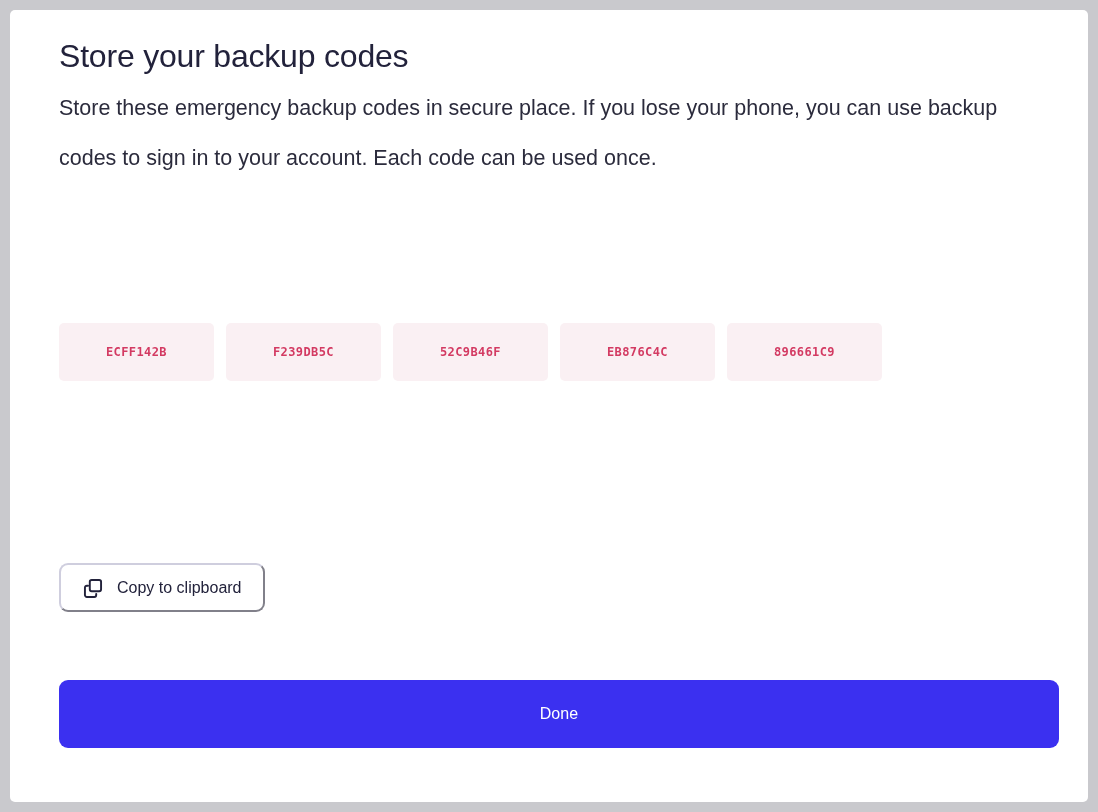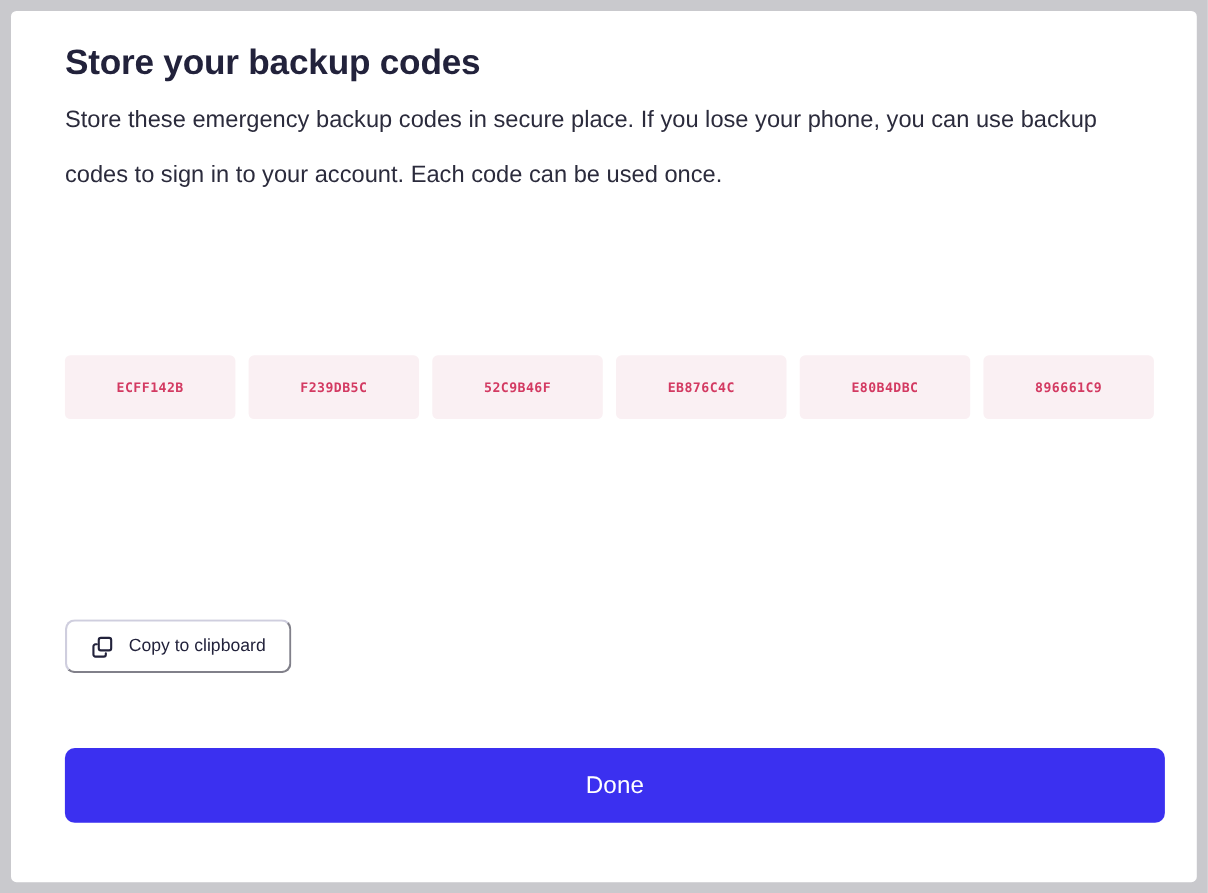--- a/index.html
+++ b/index.html
@@ -31,21 +31,21 @@
   .card-inner {
     position: absolute;
     left: 49px;
     top: 0;
     width: 999px;
   }
 
   
   .title {
     font-size: 32px;
-    font-weight: bold;
+    font-weight: normal;
     color: #22223b;
     letter-spacing: -0.2px;
     margin: 0;
     padding-top: 26px;
     line-height: 1.25;
   }
 
   .desc {
     font-size: 21.5px;
     color: #2b2b3c;
@@ -121,42 +121,41 @@
   .done-btn {
     position: absolute;
     left: 49px;
     top: 670px;
     width: 1000px;
     height: 68px;
     background: #3b30f0;
     color: #ffffff;
     border: none;
     border-radius: 9px;
-    font-size: 22px;
+    font-size: 16px;
     font-family: "Liberation Sans", sans-serif;
     cursor: pointer;
     letter-spacing: 0.1px;
   }
 </style>
 </head>
 <body>
 
 <div class="card">
 
   <div class="card-inner">
     <h1 class="title">Store your backup codes</h1>
     <p class="desc">Store these emergency backup codes in secure place. If you lose your phone, you can use backup codes to sign in to your account. Each code can be used once.</p>
   </div>
 
   <div class="codes">
     <div class="code-chip">ECFF142B</div>
     <div class="code-chip">F239DB5C</div>
     <div class="code-chip">52C9B46F</div>
     <div class="code-chip">EB876C4C</div>
-    <div class="code-chip">E80B4DBC</div>
 
     <div class="code-chip">896661C9</div>
   </div>
 
   <button class="copy-btn">
     <svg class="copy-icon" viewBox="0 0 24 24" fill="none">
       <rect x="8.5" y="3.2" width="12.3" height="12.3" rx="2.1" stroke="#22223b" stroke-width="2.1"></rect>
       <path d="M15.5 18.4v1.3a2.1 2.1 0 0 1-2.1 2.1H5.3a2.1 2.1 0 0 1-2.1-2.1v-8.1a2.1 2.1 0 0 1 2.1-2.1h1.3" stroke="#22223b" stroke-width="2.1" stroke-linecap="round" stroke-linejoin="round"></path>
     </svg>
     <span class="label">Copy to clipboard</span>

